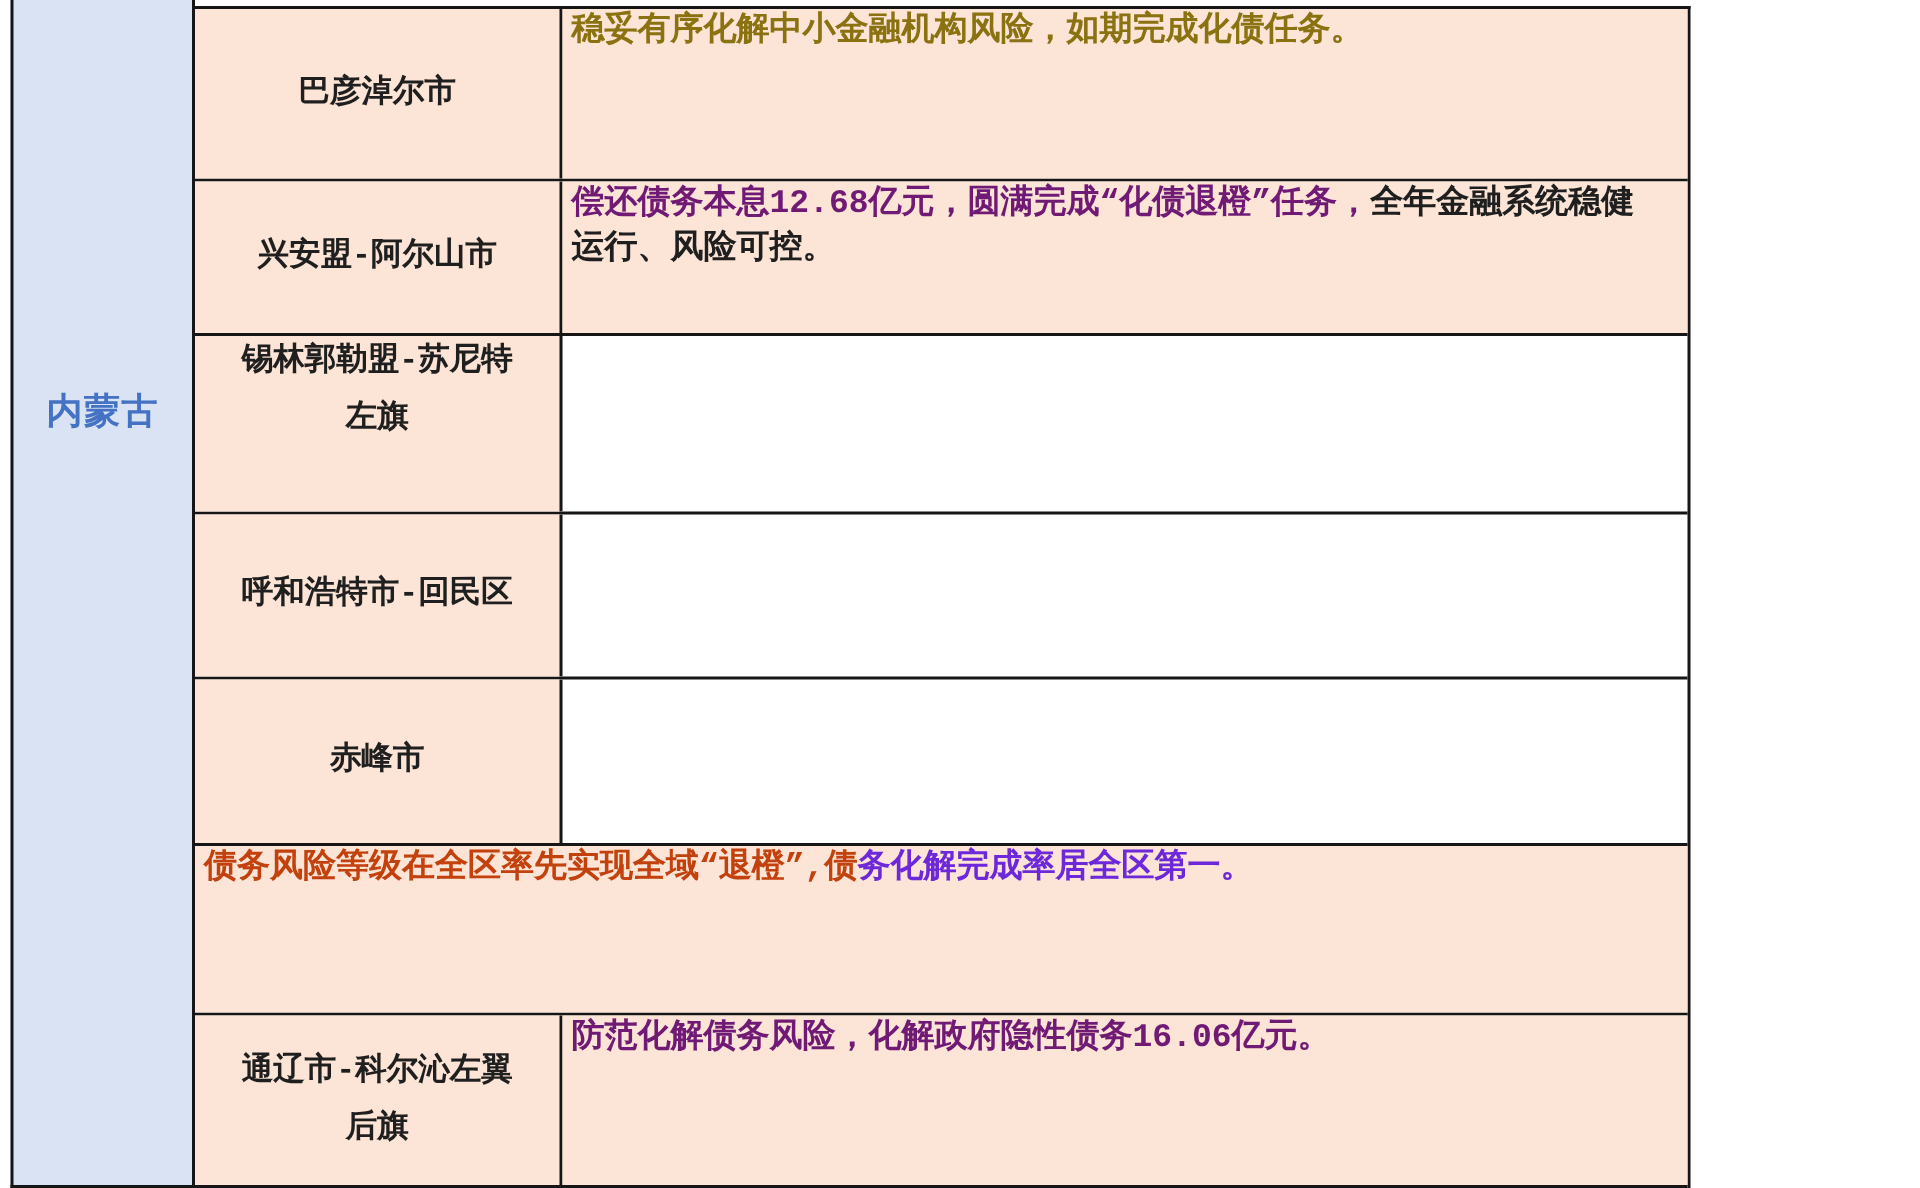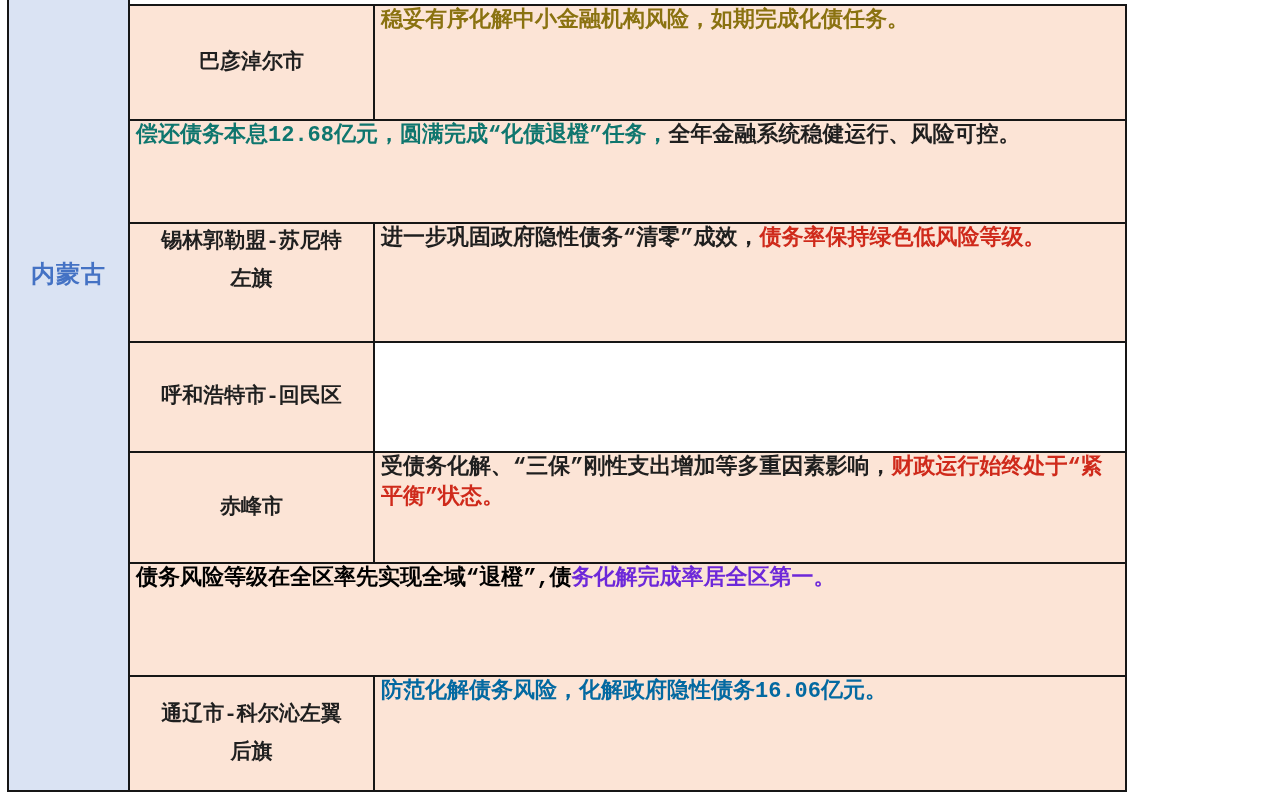--- a/index.html
+++ b/index.html
@@ -111,60 +111,57 @@
     <div class="row">
       <div class="city-cell">
         <span class="city">巴彦淖尔市</span>
       </div>
       <div class="desc-cell">
         <span class="desc"><span style="color: rgb(138, 114, 16);">稳妥有序化解中小金融机构风险，如期完成化债任务。</span><span></span></span>
       </div>
     </div>
 
     <div class="row">
+      <div class="city-cell">
+        <span class="city">兴安盟-阿尔山市</span>
+      </div>
       <div class="desc-cell">
-        <span class="desc"><span style="color: #0f766e;">偿还债务本息12.68亿元，圆满完成“化债退橙”任务，</span><span style="color: rgb(31, 31, 31);">全年金融系统稳健运行、风险可控。</span></span>
+        <span class="desc"><span style="color: #701a75;">偿还债务本息12.68亿元，圆满完成“化债退橙”任务，</span><span style="color: rgb(31, 31, 31);">全年金融系统稳健运行、风险可控。</span></span>
       </div>
     </div>
 
     <div class="row">
       <div class="city-cell">
         <span class="city">锡林郭勒盟-苏尼特
 左旗</span>
-      </div>
-      <div class="desc-cell">
-        <span class="desc"><span style="color: rgb(31, 31, 31);">进一步巩固政府隐性债务“清零”成效，</span><span style="color: rgb(207, 42, 27);">债务率保持绿色低风险等级。</span></span>
       </div>
     </div>
 
     <div class="row">
       <div class="city-cell">
         <span class="city">呼和浩特市-回民区</span>
       </div>
     </div>
 
     <div class="row">
       <div class="city-cell">
         <span class="city">赤峰市</span>
       </div>
-      <div class="desc-cell">
-        <span class="desc"><span style="color: rgb(31, 31, 31);">受债务化解、“三保”刚性支出增加等多重因素影响，</span><span style="color: rgb(207, 42, 27);">财政运行始终处于“紧平衡”状态。</span></span>
-      </div>
     </div>
 
     <div class="row">
       <div class="desc-cell">
-        <span class="desc"><span style="color: #000000;">债务风险等级在全区率先实现全域“退橙”,债</span><span style="color: #6d28d9;">务化解完成率居全区第一。</span></span>
+        <span class="desc"><span style="color: #c2410c;">债务风险等级在全区率先实现全域“退橙”,债</span><span style="color: #6d28d9;">务化解完成率居全区第一。</span></span>
       </div>
     </div>
 
     <div class="row">
       <div class="city-cell">
         <span class="city">通辽市-科尔沁左翼
 后旗</span>
       </div>
       <div class="desc-cell">
-        <span class="desc"><span style="color: #0369a1;">防范化解债务风险，化解政府隐性债务16.06亿元。</span><span></span></span>
+        <span class="desc"><span style="color: #701a75;">防范化解债务风险，化解政府隐性债务16.06亿元。</span><span></span></span>
       </div>
     </div>
 
   </div>
 </div>
 
 </body></html>

